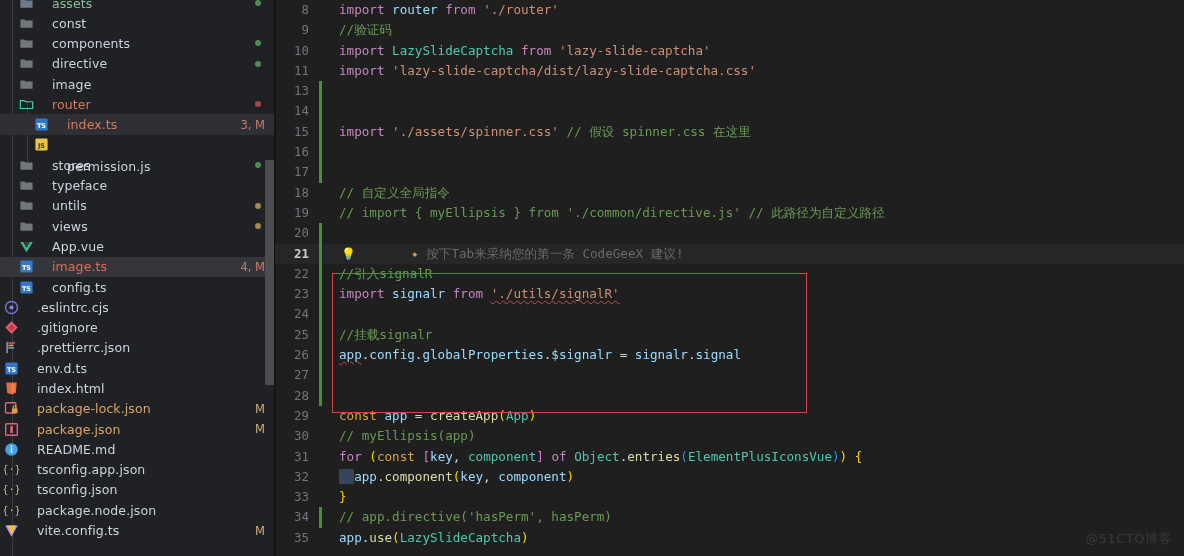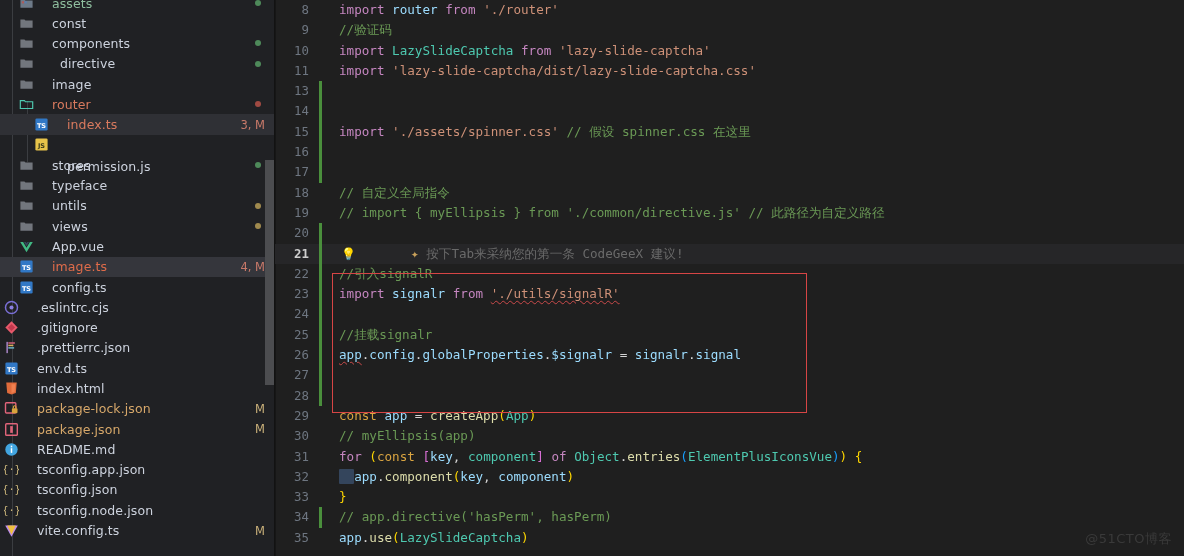--- a/index.html
+++ b/index.html
@@ -165,21 +165,21 @@
           <span class="lbl" style="color: rgb(205, 211, 222);">components</span>
           <span class="dot" style="background: rgb(78, 138, 90);"></span>
         </div>
         <div class="tree-row">
           <span class="indent" style="width: 15px;"></span>
           <span class="ic">
             <svg width="15" height="15" viewBox="0 0 16 16">
               <path d="M1.5 3.6h4.3l1.1 1.3h7.6v7.5h-13z" fill="#72767d"></path>
             </svg>
           </span>
-          <span class="lbl" style="color: rgb(205, 211, 222); margin-left: 8px;">directive</span>
+          <span class="lbl" style="color: rgb(205, 211, 222);">directive</span>
           <span class="dot" style="background: rgb(78, 138, 90);"></span>
         </div>
         <div class="tree-row">
           <span class="indent" style="width: 15px;"></span>
           <span class="ic">
             <svg width="15" height="15" viewBox="0 0 16 16">
               <path d="M1.5 3.6h4.3l1.1 1.3h7.6v7.5h-13z" fill="#72767d"></path>
             </svg>
           </span>
           <span class="lbl" style="color: rgb(205, 211, 222);">image</span>
@@ -389,21 +389,21 @@
           </span>
           <span class="lbl" style="color: rgb(205, 211, 222);">tsconfig.json</span>
         </div>
         <div class="tree-row">
           <span class="indent" style="width: 0px;"></span>
           <span class="ic">
             <svg width="15" height="15" viewBox="0 0 16 16">
               <text x="8" y="12" font-size="11" font-family="DejaVu Sans Mono, monospace" fill="#c9b47a" text-anchor="middle">{·}</text>
             </svg>
           </span>
-          <span class="lbl" style="color: rgb(205, 211, 222);">tsconfig.node.json</span>
+          <span class="lbl" style="color: rgb(205, 211, 222);">package.node.json</span>
         </div>
         <div class="tree-row">
           <span class="indent" style="width: 0px;"></span>
           <span class="ic">
             <svg width="15" height="15" viewBox="0 0 16 16">
               <path d="M1.3 2.6h13.4L8 14.6z" fill="#bd8cf0"></path>
               <path d="M3.4 2.6h9.2L8 12.4z" fill="#f0c040"></path>
             </svg>
           </span>
           <span class="lbl" style="color: rgb(205, 211, 222);">vite.config.ts</span>

